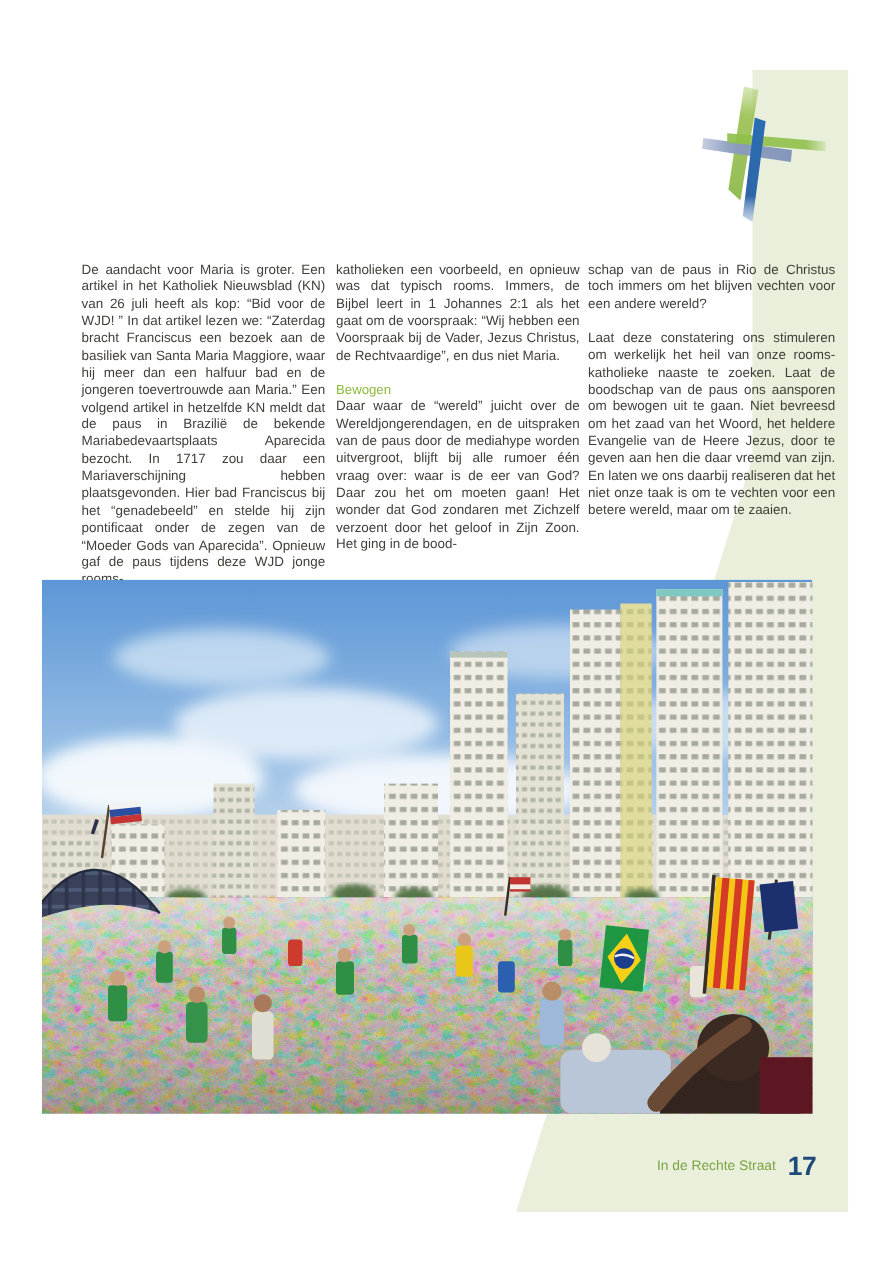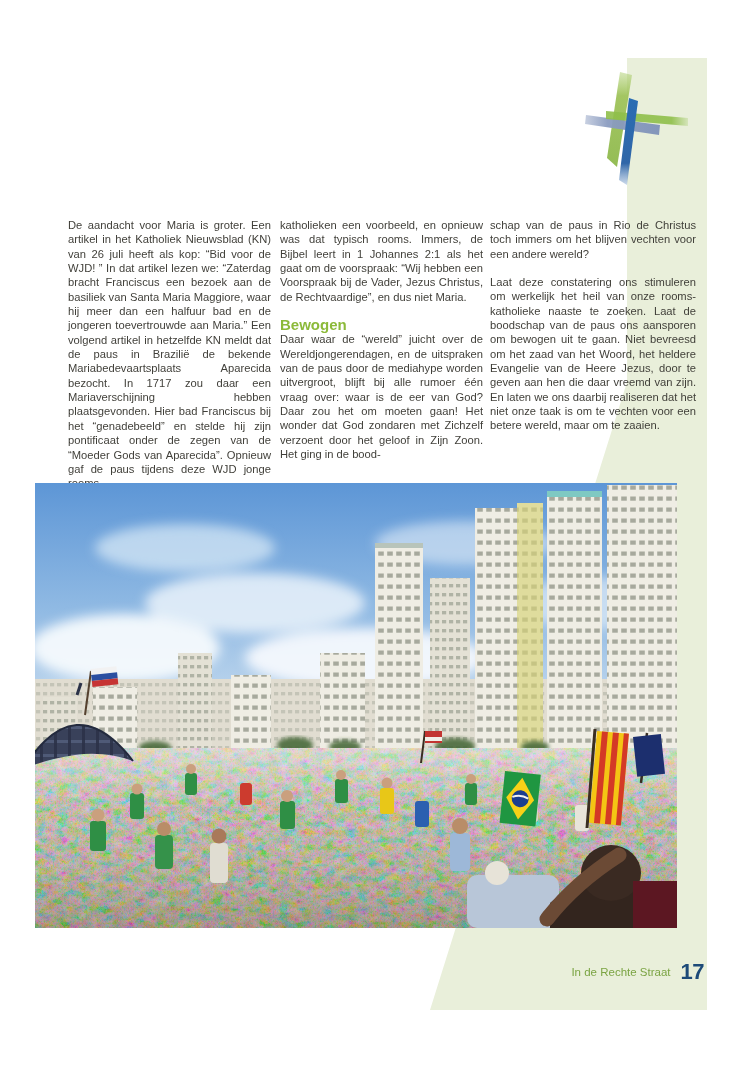--- a/index.html
+++ b/index.html
@@ -7,28 +7,28 @@
         font-family:"Liberation Sans", sans-serif;}
   
   .green-band{position:absolute;left:430px;top:58px;width:277px;height:952px;
         background:#e9efda;
         clip-path:polygon(197px 0, 277px 0, 277px 952px, 0 952px, 197px 324px);}
   .logo{position:absolute;left:584px;top:72px;width:106px;height:114px;}
   
   .col{position:absolute;top:218px;width:203px;color:#403f39;font-size:11.2px;
        line-height:14.35px;text-align:justify;}
   .col p{margin:0 0 14px 0;}
-  .col h3{margin:14px 0 0 0;font-size:15px;line-height:14.35px;font-weight:bold;color:#8cba3a;}
+  .col h3{margin:14px 0 0 0;font-size:11px;line-height:14.35px;font-weight:normal;color:#8cba3a;}
   .c1{left:68px;}
   .c2{left:280px;}
   .c3{left:490px;width:206px;}
   
   .photo{position:absolute;left:35px;top:483px;width:642px;height:445px;overflow:hidden;}
   
-  .footer{position:absolute;left:504px;top:952px;width:200px;height:40px;
+  .footer{position:absolute;left:480px;top:952px;width:200px;height:40px;
           display:flex;align-items:center;justify-content:flex-end;gap:10px;}
   .footer .mag{color:#7ba443;font-size:11.5px;}
   .footer .pnum{color:#1d4a78;font-size:22px;font-weight:bold;letter-spacing:-0.5px;}
 </style>
 </head>
 <body>
 
 <div class="page">
 
   <div class="green-band"></div>

